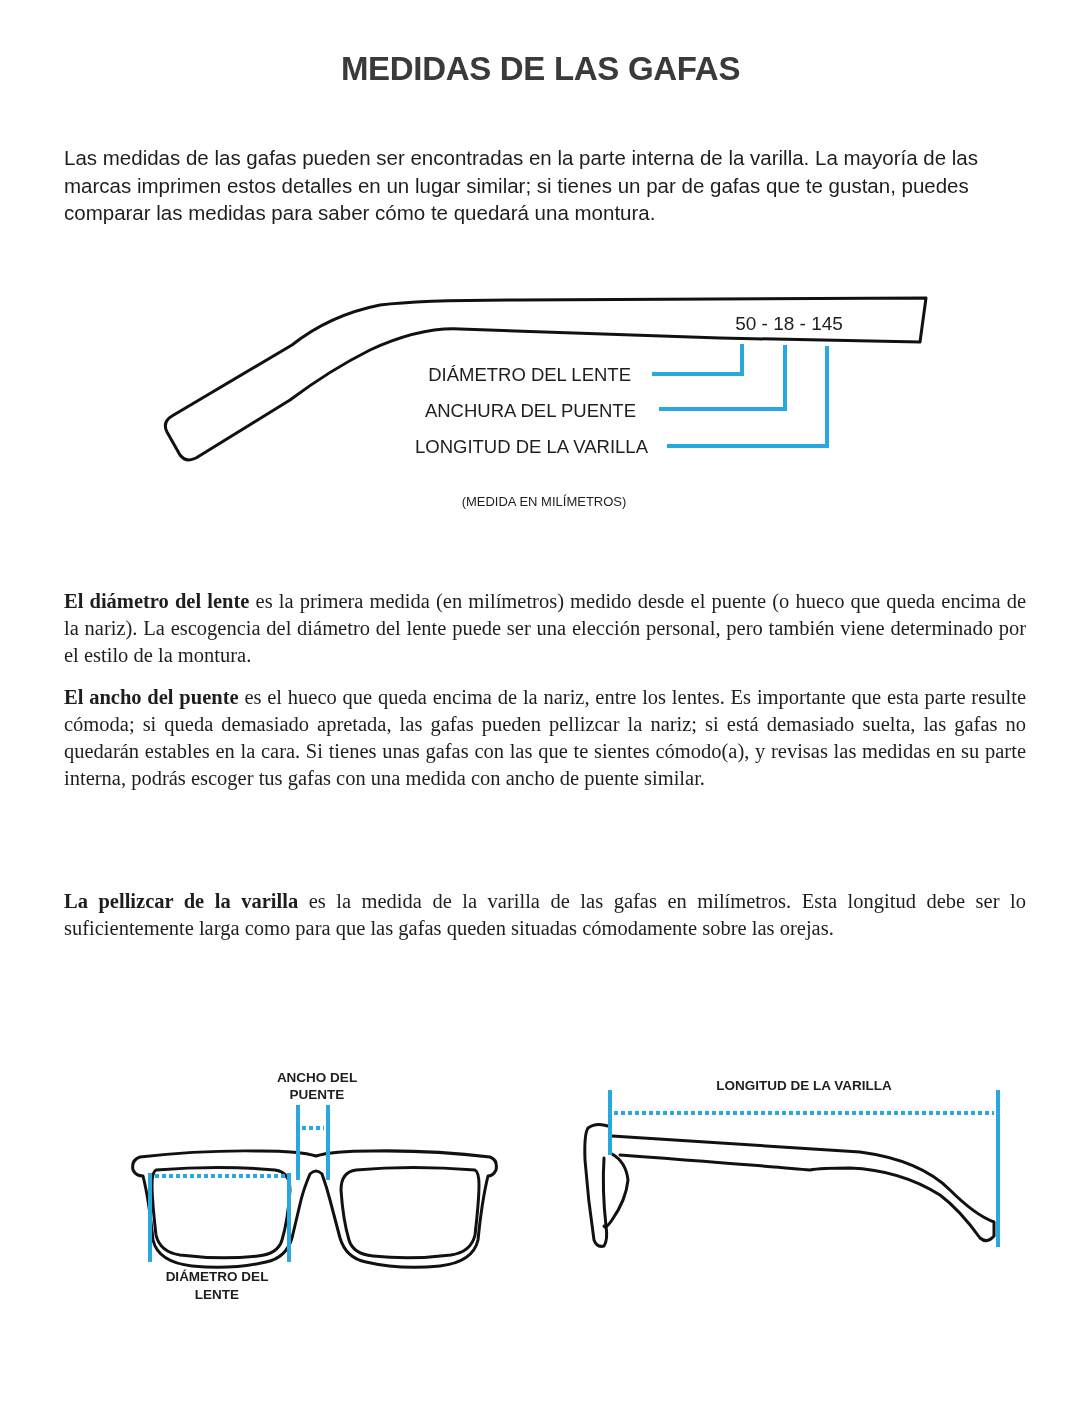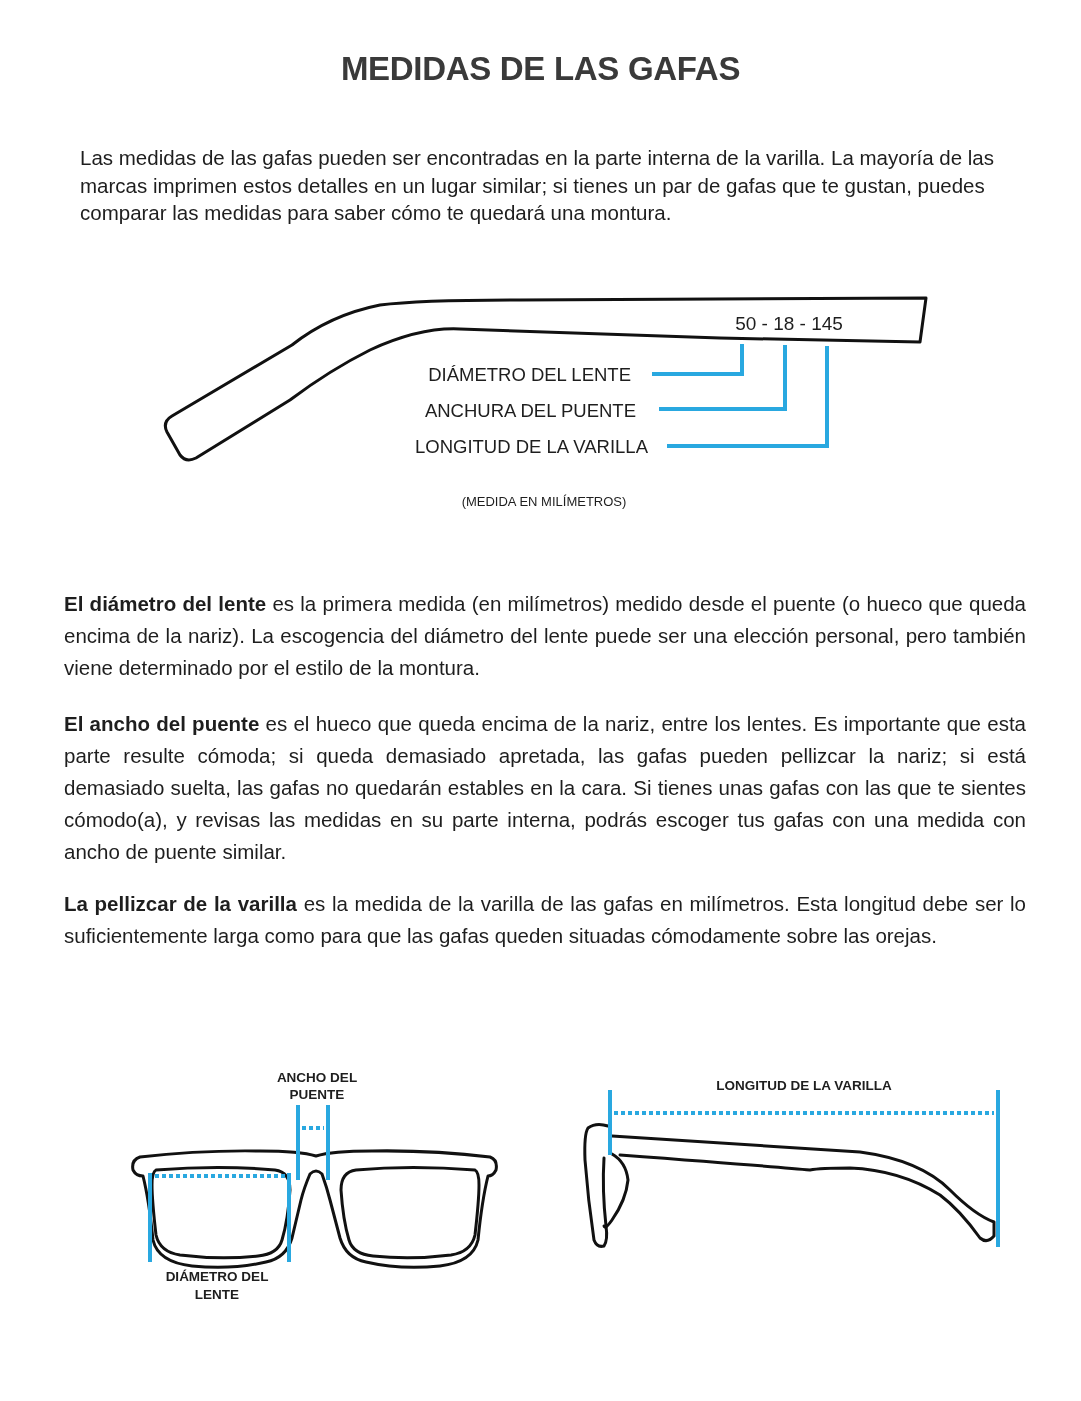--- a/index.html
+++ b/index.html
@@ -8,26 +8,26 @@
 
     .title {
       position: absolute; left: 0; top: 50px; width: 1081px; text-align: center;
       font-size: 33px; font-weight: bold; color: #3a3a3a; letter-spacing: -0.3px;
     }
 
     .para {
       position: absolute; left: 64px; width: 962px;
       font-size: 20.5px; line-height: 28px; color: #1e1e1e;
     }
-    .para.justify { text-align: justify; text-align-last: left; line-height: 32px; }
+    .para.justify { text-align: justify; text-align-last: left; line-height: 27px; font-family: Liberation Serif, serif; }
     .para b { font-weight: bold; }
 
-    #intro { top: 144px; line-height: 27.5px; margin-left: 16px; }
+    #intro { top: 144px; line-height: 27.5px; }
     #p1 { top: 588px; }
-    #p2 { top: 708px; }
+    #p2 { top: 684px; }
     #p3 { top: 888px; }
 
     svg.fig { position: absolute; left: 0; top: 0; overflow: visible; }
     .lbl { font-family: "Liberation Sans", "DejaVu Sans", sans-serif; fill: #1e1e1e; }
     .lbl-b { font-family: "Liberation Sans", "DejaVu Sans", sans-serif; font-weight: bold; fill: #1e1e1e; }
     .outline { fill: none; stroke: #111111; stroke-width: 3; stroke-linejoin: round; stroke-linecap: round; }
     .blue { fill: none; stroke: #29a8e0; stroke-width: 4; }
     .blue-dot { fill: none; stroke: #29a8e0; stroke-width: 4; stroke-dasharray: 4 3; }
   </style>
 </head>

